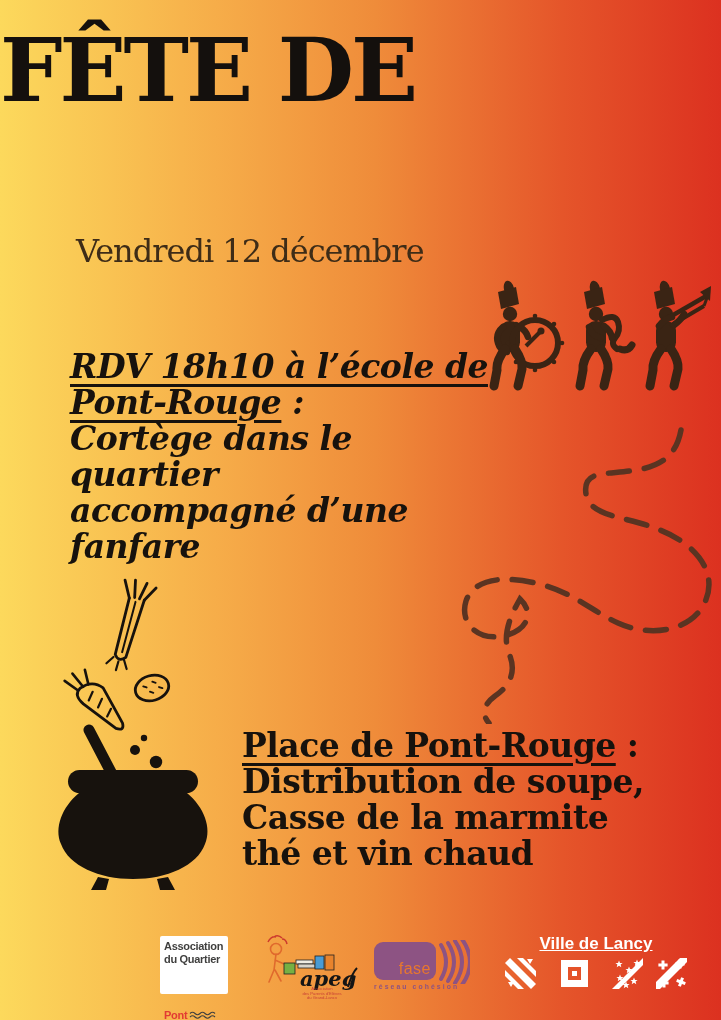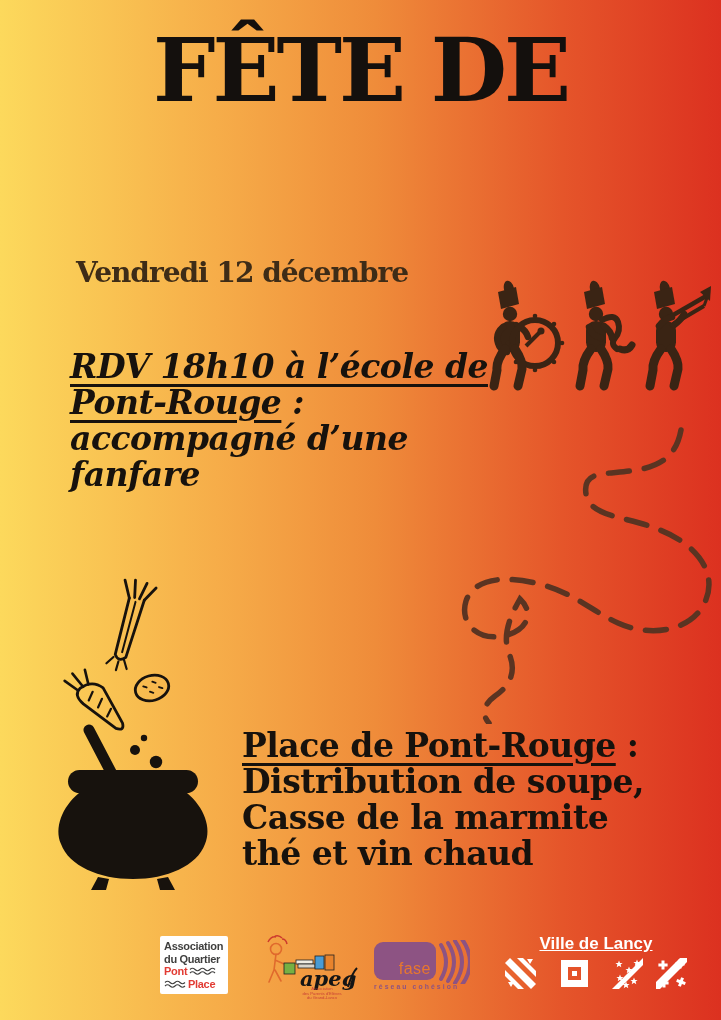--- a/index.html
+++ b/index.html
@@ -3,44 +3,44 @@
 <meta charset="utf-8">
 <style>
   * { margin:0; padding:0; box-sizing:border-box; }
   body { background:#888; }
   .poster {
     position:relative; width:721px; height:1020px; overflow:hidden;
     background:linear-gradient(90deg,#fcd95c 0%,#f6ad49 30%,#ef8c3a 52%,#e5552a 78%,#dc3120 100%);
     font-family:"DejaVu Serif", serif;
   }
   .title {
-    position:absolute; top:26px; left:0; width:100%; text-align:center;
+    position:absolute; top:26px; left:0; width:100%; 
     font-size:88px; font-weight:bold; line-height:1.0; letter-spacing:-3px;
     color:#14100d;
   }
   .date {
     position:absolute; top:232px; left:76px;
-    font-size:28px; font-weight:bold; letter-spacing:-1px; color:#3e2c17;margin-top:24px;
+    font-size:32px; font-weight:normal; letter-spacing:-1px; color:#3e2c17;
   }
   .event {
     position:absolute; font-weight:bold; color:#17120d;
     font-size:33px; line-height:36px; letter-spacing:-0.5px;
   }
   .event1 { top:349px; left:70px; width:440px;font-style:italic; }
   .event2 { top:720px; left:242px; width:440px;margin-top:8px; }
   .u { text-decoration:underline; text-decoration-thickness:3px; text-underline-offset:6px; }
   .abs { position:absolute; }
   
   .assoc-logo {
     position:absolute; left:160px; top:936px; width:68px; height:58px;
     background:#fff; border-radius:2px; padding:4px 3px 0 4px;
     font-family:"Liberation Sans", sans-serif; font-weight:bold;
     font-size:11px; line-height:12.5px; color:#3f3f3e; letter-spacing:-0.3px;
   }
-  .assoc-row { display:flex; align-items:center; gap:2px; }
+  .assoc-row { display:flex; align-items:center; gap:2px;margin-top:44px; }
   .assoc-red { color:#e23b33; }
   .fase-logo { position:absolute; left:374px; top:941px; width:96px; font-family:"Liberation Sans", sans-serif; }
   .fase-row { position:relative; height:40px; }
   .fase-box {
     position:absolute; left:0; top:1px; width:62px; height:38px;
     background:#8d5383; border-radius:9px;
   }
   .fase-name {
     position:absolute; right:5px; bottom:2px; color:#e8772e;
     font-weight:normal; font-size:16px; letter-spacing:0.5px;margin-left:20px;
@@ -120,20 +120,21 @@
         <path d="M30,45 q7,-5 10,-11" fill="none" stroke-width="6.5" stroke-linecap="round"></path>
         <path d="M17,69 q-9,12 -8,21 l-3,16" fill="none" stroke-width="9" stroke-linecap="round"></path>
         <path d="M27,69 q8,12 7,20 l-4,17" fill="none" stroke-width="9" stroke-linecap="round"></path>
       </g>
     </g>
   </svg>
 
   <div class="event event1">
     <div><span class="u">RDV 18h10 à l’école de</span></div>
     <div><span class="u">Pont-Rouge</span><span> :</span></div>
+    <div>Cortège dans le quartier</div>
     <div>accompagné d’une</div>
     <div>fanfare</div>
   </div>
 
   <svg class="abs" style="left:432px; top:424px;" width="290" height="300" viewBox="0 0 290 300">
     <path d="M249,6 C245,28 233,40 210,45 C176,52 150,44 154,70 C158,94 196,92 228,106
              C266,121 286,150 273,178 C260,207 219,214 186,199 C160,187 143,170 111,161
              C76,151 42,153 34,177 C27,200 47,217 71,212 C95,207 103,189 88,175
              C76,196 70,214 78,232 C84,248 78,262 63,272 C52,280 49,290 57,299" fill="none" stroke="#5a3422" stroke-width="5.5" stroke-dasharray="21 15" stroke-linecap="round"></path>
   </svg>

